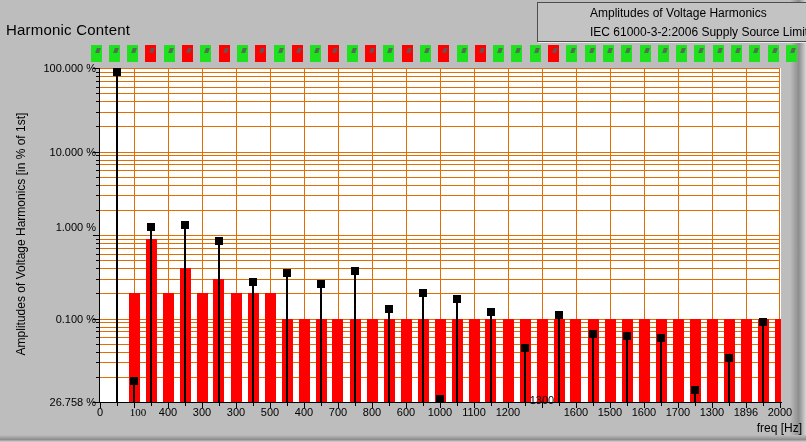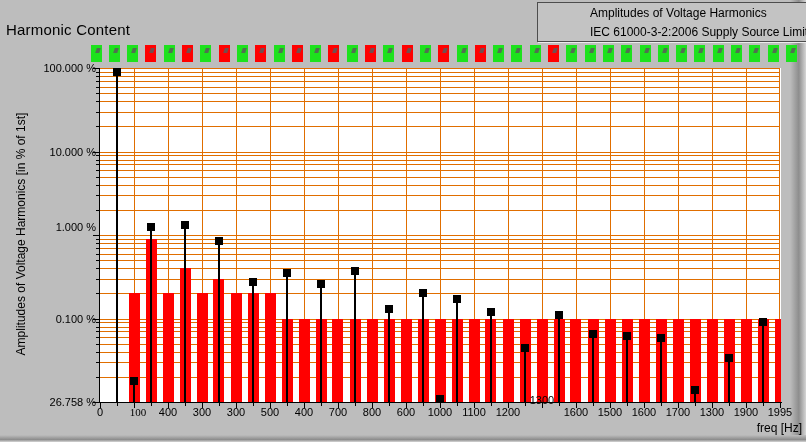--- a/index.html
+++ b/index.html
@@ -312,22 +312,22 @@
     <div class="xlab" style="left: 384px; top: 406px;">600</div>
     <div class="xlab" style="left: 418px; top: 406px;">1000</div>
     <div class="xlab" style="left: 452px; top: 406px;">1100</div>
     <div class="xlab" style="left: 486px; top: 406px;">1200</div>
     <div class="xlab" style="left: 520px; top: 394px;">1300</div>
     <div class="xlab" style="left: 554px; top: 406px;">1600</div>
     <div class="xlab" style="left: 588px; top: 406px;">1500</div>
     <div class="xlab" style="left: 622px; top: 406px;">1600</div>
     <div class="xlab" style="left: 656px; top: 406px;">1700</div>
     <div class="xlab" style="left: 690px; top: 406px;">1300</div>
-    <div class="xlab" style="left: 724px; top: 406px;">1900</div>
-    <div class="xlab" style="left: 758px; top: 406px;">1995</div>
+    <div class="xlab" style="left: 724px; top: 406px;">1896</div>
+    <div class="xlab" style="left: 758px; top: 406px;">2000</div>
     <div class="tick" style="left: 96px; top: 377px; width: 4px; height: 1px;"></div>
     <div class="tick" style="left: 96px; top: 362px; width: 4px; height: 1px;"></div>
     <div class="tick" style="left: 96px; top: 352px; width: 4px; height: 1px;"></div>
     <div class="tick" style="left: 96px; top: 344px; width: 4px; height: 1px;"></div>
     <div class="tick" style="left: 96px; top: 337px; width: 4px; height: 1px;"></div>
     <div class="tick" style="left: 96px; top: 331px; width: 4px; height: 1px;"></div>
     <div class="tick" style="left: 96px; top: 327px; width: 4px; height: 1px;"></div>
     <div class="tick" style="left: 96px; top: 322px; width: 4px; height: 1px;"></div>
     <div class="tick" style="left: 96px; top: 293px; width: 4px; height: 1px;"></div>
     <div class="tick" style="left: 96px; top: 279px; width: 4px; height: 1px;"></div>

